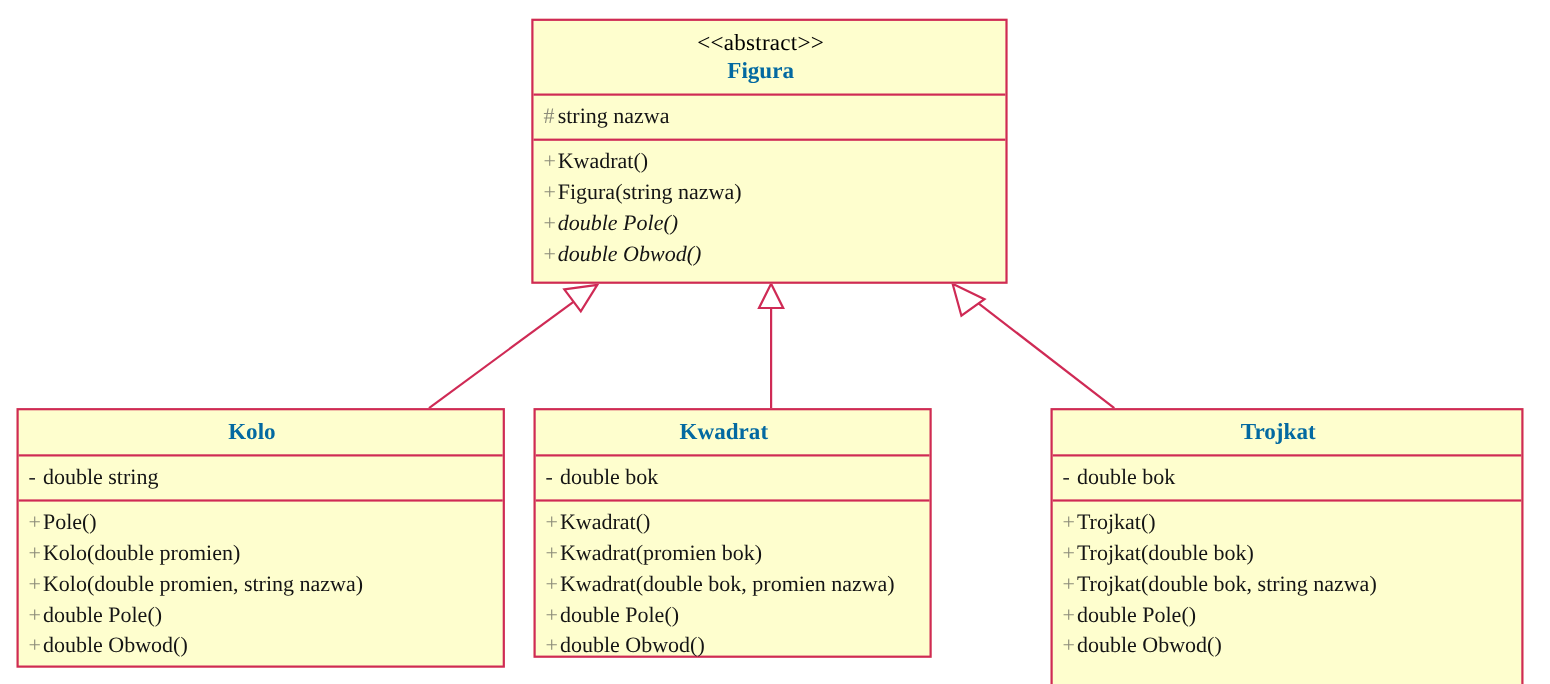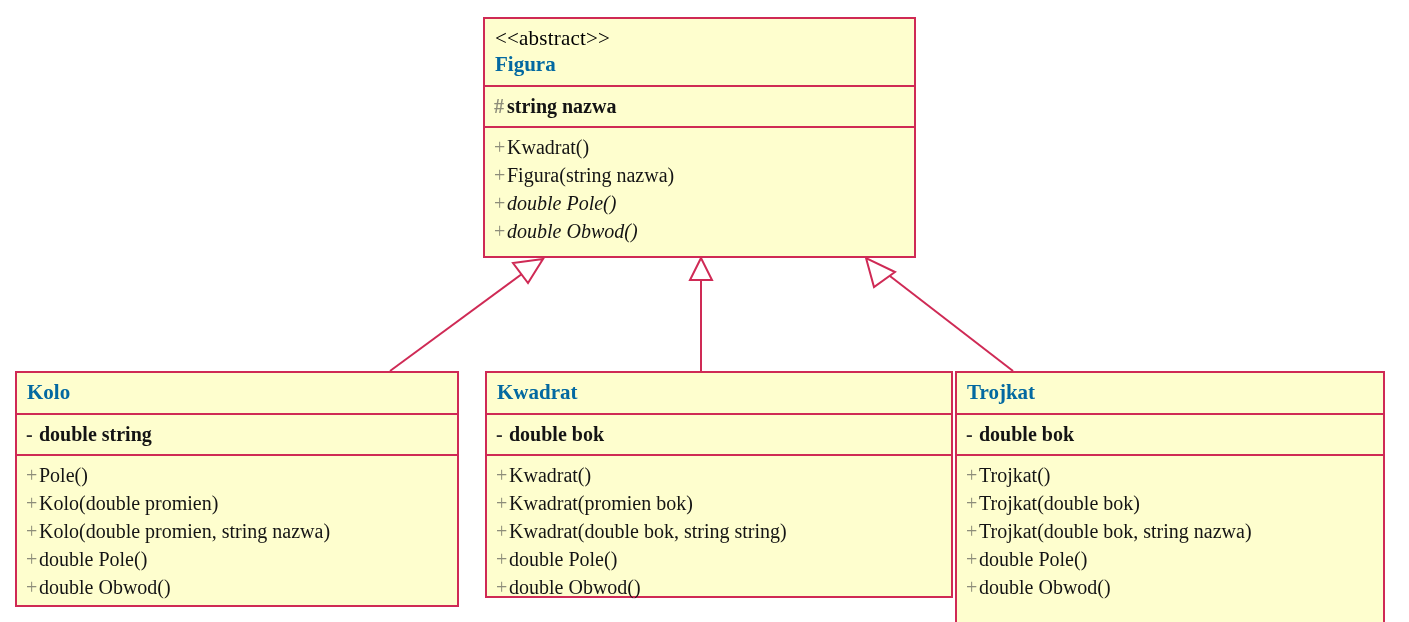--- a/index.html
+++ b/index.html
@@ -31,21 +31,21 @@
   .uml-class {
     position: absolute;
     box-sizing: border-box;
     background: #fefece;
     border: 2px solid #cf2a55;
     z-index: 2;
   }
 
   .uml-header {
     padding: 6px 26px 7px 10px;
-    text-align: left;
+    text-align: center;
     border-bottom: 2px solid #cf2a55;
   }
   .uml-stereotype {
     display: block;
     font-size: 21px;
     line-height: 26px;
     color: #000000;
     letter-spacing: .2px;
   }
   .uml-classname {
@@ -54,21 +54,20 @@
     line-height: 27px;
     font-weight: bold;
     color: #0369a1;
   }
 
   .uml-compartment {
     padding: 5px 9px 6px 9px;
   }
   .uml-compartment.attrs {
     border-bottom: 2px solid #cf2a55;
-    font-weight: bold;
   }
 
   .uml-member {
     font-size: 20px;
     line-height: 28px;
     color: #1a1a1a;
     white-space: nowrap;
   }
   .uml-member .vis {
     color: #8d8d7a;
@@ -161,41 +160,41 @@
       </div>
       <div class="uml-member">
         <span class="vis">+</span><span class="body">double Pole()</span>
       </div>
       <div class="uml-member">
         <span class="vis">+</span><span class="body">double Obwod()</span>
       </div>
     </div>
   </div>
 
-  <div class="uml-class" id="box-kwadrat" style="left:485px; top:371px; width:468px; height:227px;">
+  <div class="uml-class" id="box-kwadrat" style="left:485px; top:371px; width:362px; height:227px;">
 
     <div class="uml-header">
       <span class="uml-classname">Kwadrat</span>
     </div>
 
     <div class="uml-compartment attrs">
       <div class="uml-member">
         <span class="vis priv">-</span><span class="body">double bok</span>
       </div>
     </div>
 
     <div class="uml-compartment ops">
       <div class="uml-member">
         <span class="vis">+</span><span class="body">Kwadrat()</span>
       </div>
       <div class="uml-member">
         <span class="vis">+</span><span class="body">Kwadrat(promien bok)</span>
       </div>
       <div class="uml-member">
-        <span class="vis">+</span><span class="body">Kwadrat(double bok, string string)</span>
+        <span class="vis">+</span><span class="body">Kwadrat(double bok, promien nazwa)</span>
       </div>
       <div class="uml-member">
         <span class="vis">+</span><span class="body">double Pole()</span>
       </div>
       <div class="uml-member">
         <span class="vis">+</span><span class="body">double Obwod()</span>
       </div>
     </div>
   </div>
 

